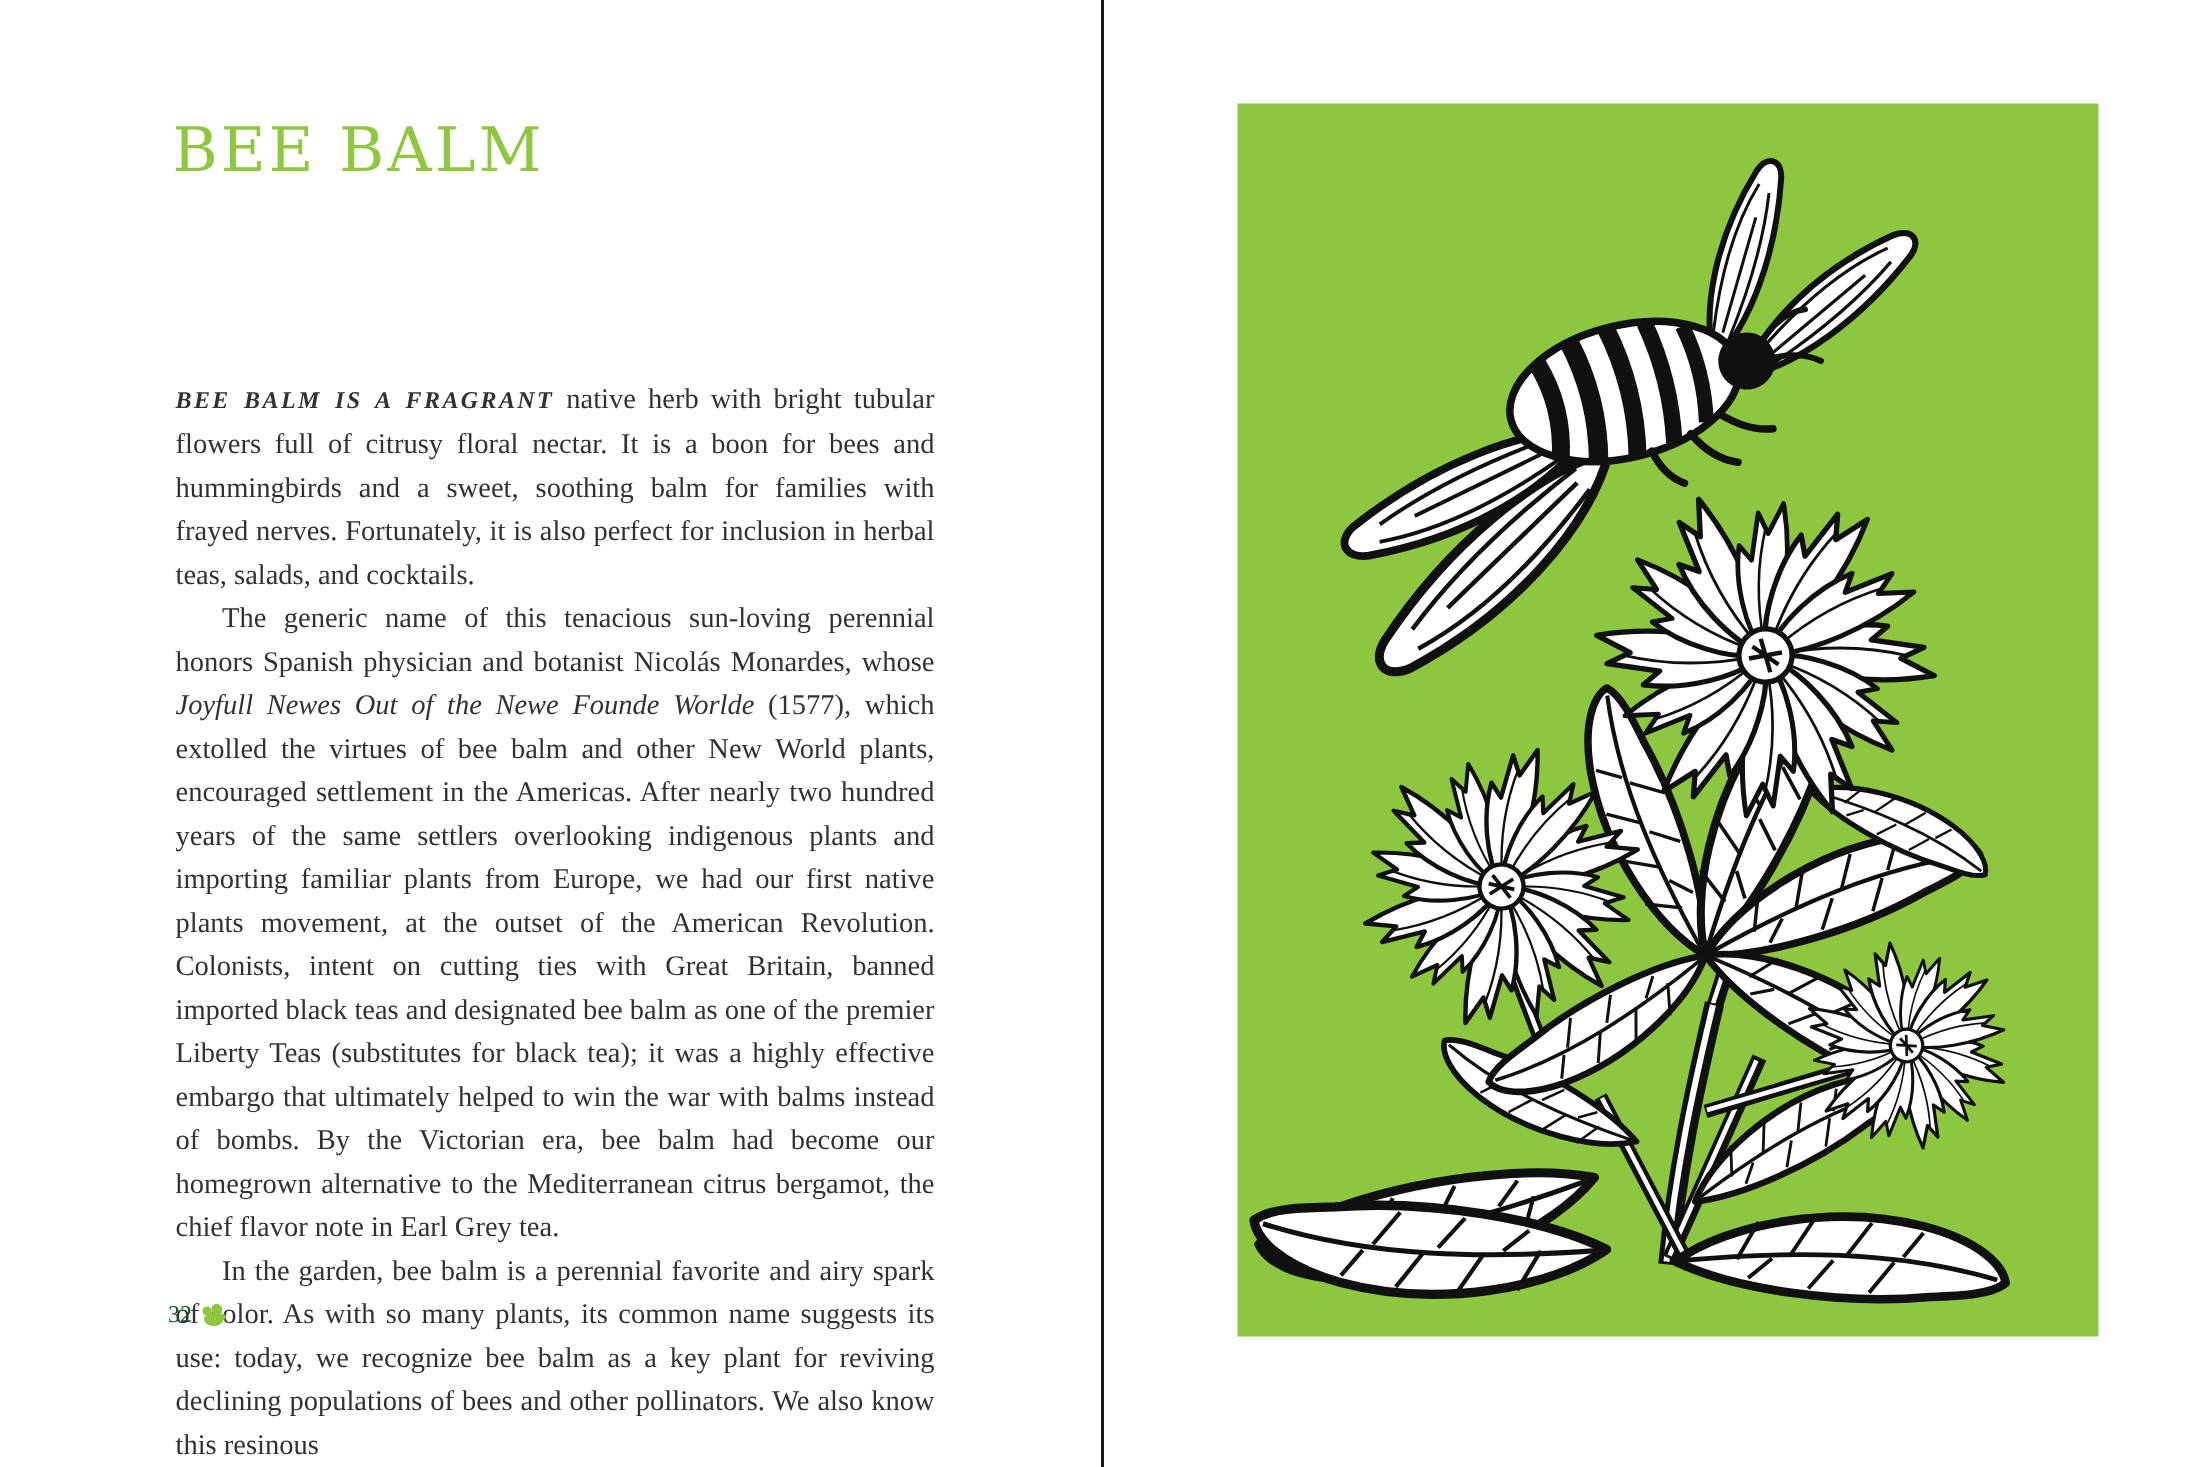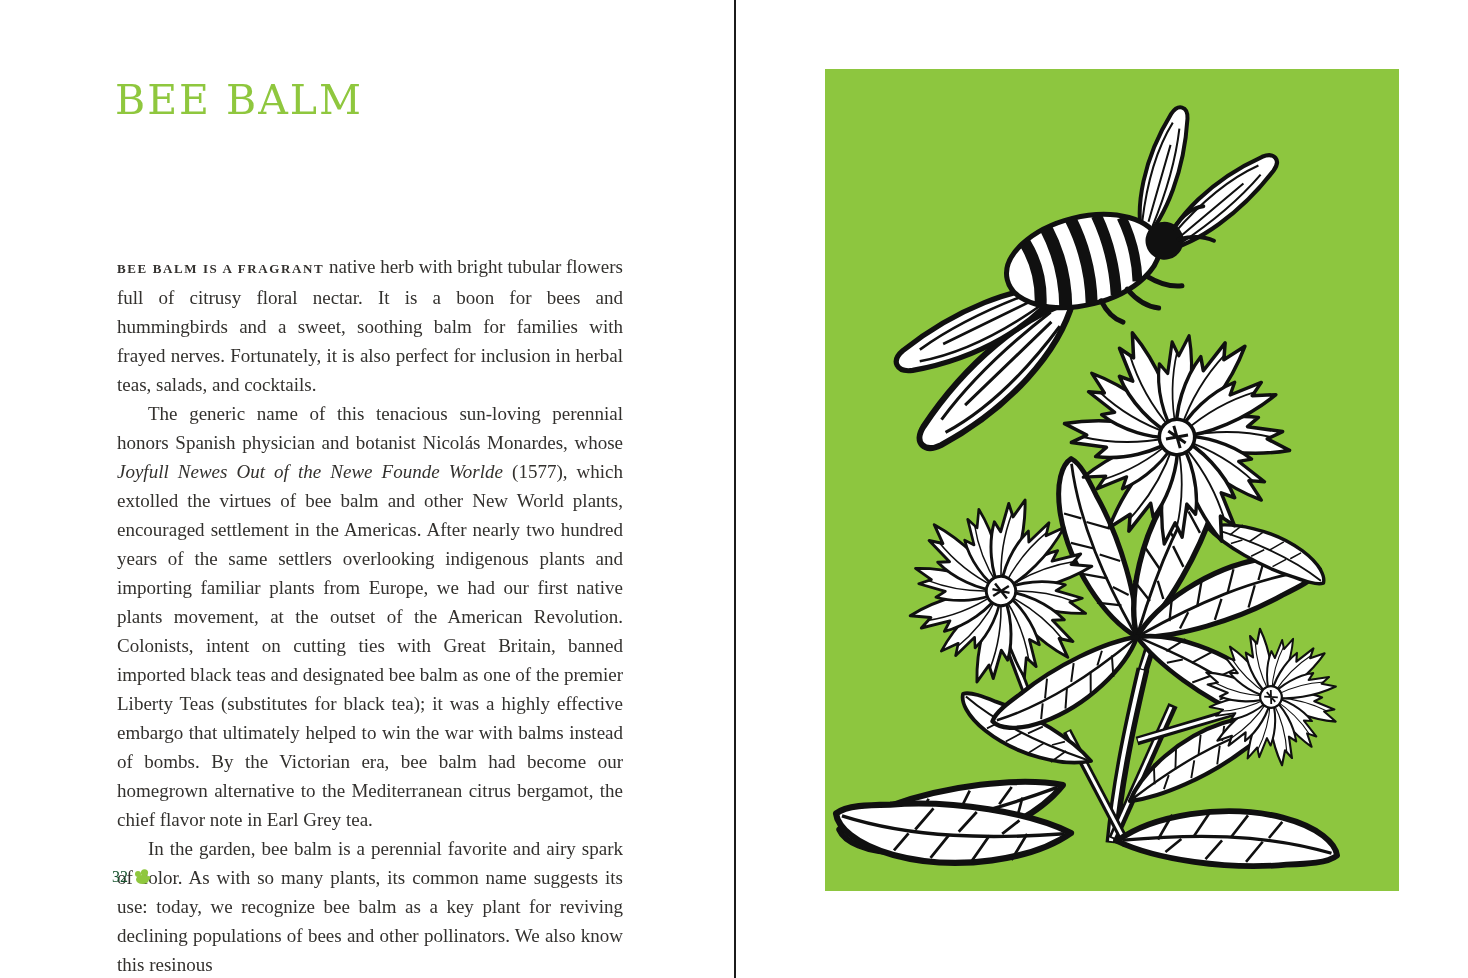--- a/index.html
+++ b/index.html
@@ -29,22 +29,23 @@
     width: 506px;
     font-size: 19px;
     line-height: 29px;
     color: #33312e;
     text-align: justify;
   }
   .body-text p { margin: 0; }
   .body-text p.indent { text-indent: 31px; }
   .lead-in {
     font-weight: bold;
-    font-size: 13px;
+    font-size: 16px;
     letter-spacing: 1.6px;
+    font-style: italic;
   }
   .folio {
     position: absolute;
     left: 112px; top: 868px;
     display: flex;
     align-items: center;
     gap: 5px;
   }
   .folio .num {
     font-size: 16px;

